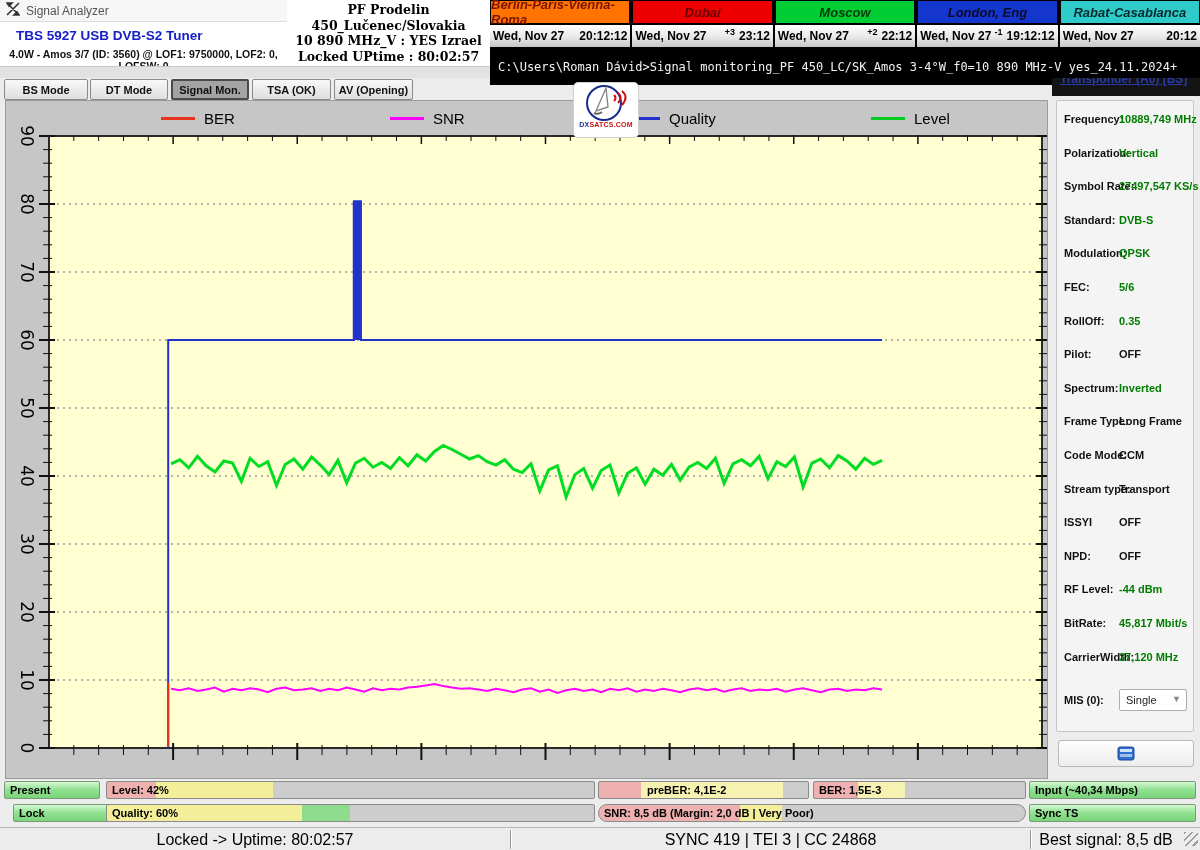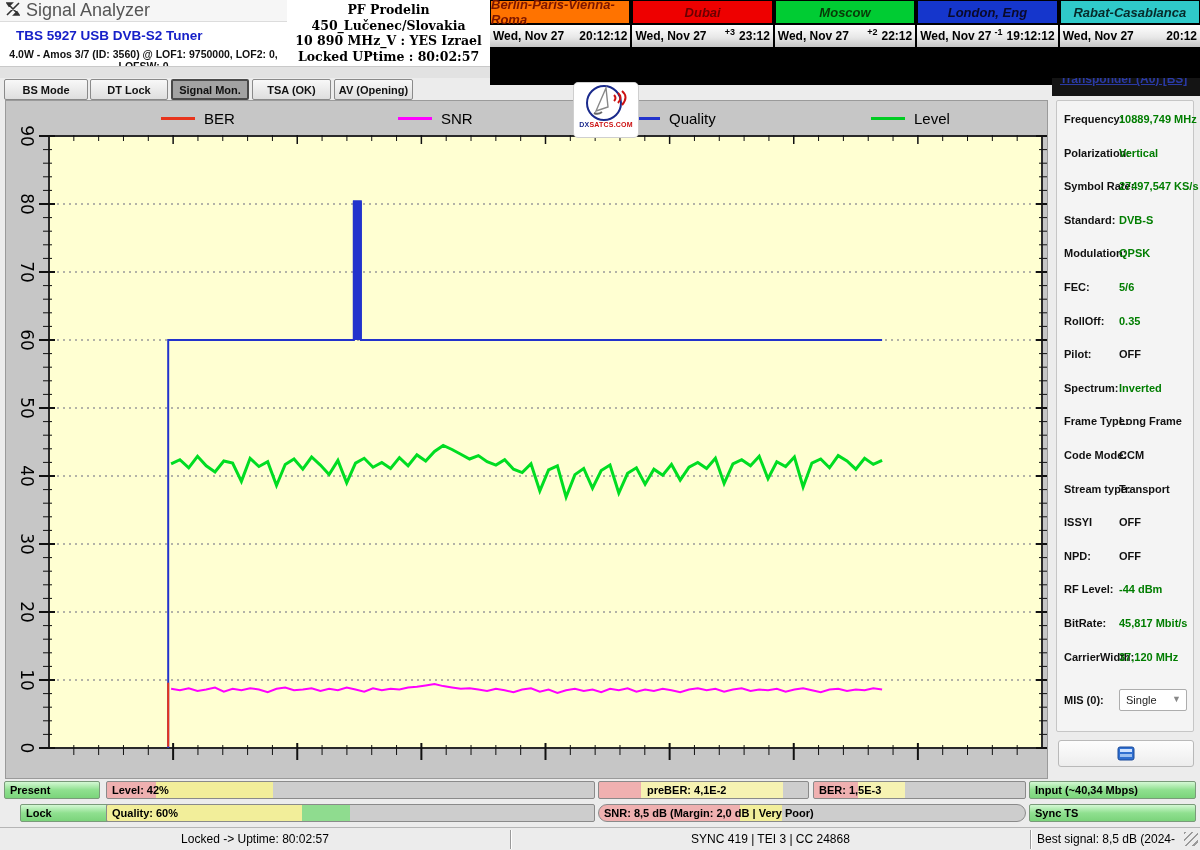--- a/index.html
+++ b/index.html
@@ -3,21 +3,21 @@
 <meta charset="utf-8">
 <style>
   html,body{margin:0;padding:0;}
   body{width:1200px;height:850px;position:relative;background:#ececec;
        font-family:"Liberation Sans",sans-serif;overflow:hidden;}
   .abs{position:absolute;}
 
   
   .titlebar{left:0;top:0;width:287px;height:22px;background:#f6f6f6;border-bottom:1px solid #dcdcdc;
             display:flex;align-items:center;gap:6px;padding-left:6px;box-sizing:border-box;}
-  .titlebar .app-title{font-size:18px;color:#555;}
+  .titlebar .app-title{font-size:12px;color:#555;}
 
   
   .tuner-panel{left:0;top:22px;width:287px;height:44px;background:#ffffff;}
   .tuner-title{position:absolute;left:16px;top:6px;font-size:13.5px;font-weight:bold;color:#1620c8;}
   .tuner-sub{position:absolute;left:0;top:26px;width:287px;text-align:center;font-size:10.5px;font-weight:bold;color:#111;}
   .hstrip{left:0;top:66px;width:490px;height:12px;background:#e2e2e2;border-top:1px solid #c9c9c9;border-bottom:1px solid #c9c9c9;}
 
   
   .site-panel{left:287px;top:0;width:203px;height:66px;background:#ffffff;
               font-family:"DejaVu Serif",serif;font-weight:bold;color:#000;
@@ -77,21 +77,21 @@
                  display:flex;align-items:center;justify-content:center;}
 
   
   .badge{height:18px;background:linear-gradient(#d4f8d4,#8fe08f 50%,#7bd47b);border:1px solid #7a9a7a;border-radius:2px;
          box-sizing:border-box;font-size:11px;font-weight:bold;color:#000;display:flex;align-items:center;padding-left:5px;white-space:nowrap;}
   .meter{height:18px;border:1px solid #8a8a8a;border-radius:2px;box-sizing:border-box;
          font-size:11px;font-weight:bold;color:#000;display:flex;align-items:center;padding-left:5px;white-space:nowrap;background:#cdcdcd;}
 
   
   .statusbar{left:0;top:827px;width:1200px;height:23px;background:#ececec;border-top:1px solid #b5b5b5;}
-  .statusbar .cell{position:absolute;top:0;height:23px;line-height:23px;text-align:center;font-size:12px;color:#000;}
+  .statusbar .cell{position:absolute;top:0;height:23px;line-height:23px;text-align:center;font-size:16px;color:#000;}
   .statusbar .sep{position:absolute;top:2px;width:1px;height:19px;background:#9a9a9a;box-shadow:1px 0 0 #ffffff;}
   .grip{position:absolute;right:2px;top:4px;width:14px;height:14px;
         background:repeating-linear-gradient(135deg,#9a9a9a 0 2px,transparent 2px 5px);}
 </style>
 </head>
 <body>
 
 <div class="abs titlebar">
   <span>
     <svg width="14" height="14" viewBox="0 0 14 14">
@@ -149,25 +149,26 @@
     </div>
     <div class="clock">
       <div class="clock-city" style="background: rgb(47, 202, 202); color: rgb(6, 42, 42);">Rabat-Casablanca</div>
       <div class="clock-row">
           <span class="clock-date">Wed, Nov 27</span>
           <span class="clock-offset"></span>
           <span class="clock-time">20:12</span>
         </div>
     </div>
   </div>
+  <div class="terminal">C:\Users\Roman Dávid&gt;Signal monitoring_PF 450_LC/SK_Amos 3-4°W_f0=10 890 MHz-V yes_24.11.2024+</div>
 </div>
 
 <div class="abs tabsrow">
   <div class="tab" style="left:4px;width:84px;">BS Mode</div>
-  <div class="tab" style="left:90px;width:78px;">DT Lock</div>
+  <div class="tab" style="left:90px;width:78px;">DT Mode</div>
   <div class="tab active" style="left:171px;width:78px;">Signal Mon.</div>
   <div class="tab" style="left:252px;width:79px;">TSA (OK)</div>
   <div class="tab" style="left:334px;width:79px;">AV (Opening)</div>
 </div>
 
 <div class="abs chart-panel">
   <svg id="plot" width="1041" height="677">
       <rect x="43" y="35" width="993" height="612" fill="#ffffd2" stroke="#2a2a2a" stroke-width="2"></rect>
       <line x1="45" y1="579" x2="1034" y2="579" stroke="#9a9a9a" stroke-width="1.5" stroke-dasharray="2 4"></line>
       <line x1="45" y1="511" x2="1034" y2="511" stroke="#9a9a9a" stroke-width="1.5" stroke-dasharray="2 4"></line>
@@ -360,21 +361,21 @@
       <polyline points="162.2,647.0 162.2,239.0 347.9,239.0 347.9,100.3 354.8,100.3 354.8,239.0 876.1,239.0" fill="none" stroke="#2233cc" stroke-width="2"></polyline>
       <rect x="346.851" y="100.27999999999997" width="8.951" height="138.72000000000003" fill="#2233cc"></rect>
       <polyline points="162.2,581.7 162.2,645.6" fill="none" stroke="#e8341c" stroke-width="2"></polyline>
       <polyline points="165.1,362.8 173.9,358.7 182.7,366.8 191.5,355.3 200.2,364.8 209.0,370.9 217.8,360.0 226.6,362.1 235.4,380.4 244.1,357.3 252.9,365.5 261.7,360.7 270.5,384.5 279.2,363.4 288.0,358.0 296.8,368.2 305.6,356.0 314.4,364.1 323.1,373.6 331.9,359.4 340.7,381.8 349.5,362.1 358.2,357.3 367.0,366.2 375.8,361.4 384.6,367.5 393.4,356.6 402.1,364.8 410.9,353.9 419.7,360.0 428.5,350.5 437.2,344.4 446.0,348.5 454.8,353.2 463.6,358.0 472.4,354.6 481.1,360.7 489.9,364.1 498.7,358.7 507.5,368.2 516.2,371.6 525.0,362.8 533.8,390.0 542.6,368.9 551.4,364.8 560.1,396.1 568.9,373.6 577.7,367.5 586.5,387.2 595.2,369.6 604.0,364.1 612.8,392.0 621.6,372.3 630.4,366.8 639.1,383.2 647.9,368.2 656.7,374.3 665.5,363.4 674.2,379.1 683.0,366.2 691.8,361.4 700.6,367.5 709.4,357.3 718.1,382.5 726.9,362.8 735.7,358.7 744.5,364.8 753.2,355.3 762.0,377.7 770.8,360.7 779.6,365.5 788.4,356.0 797.1,385.9 805.9,362.1 814.7,358.0 823.5,366.8 832.2,354.6 841.0,360.0 849.8,368.2 858.6,357.3 867.3,363.4 876.1,359.4" fill="none" stroke="#00dd22" stroke-width="3"></polyline>
       <polyline points="165.1,587.8 173.9,589.2 182.7,587.2 191.5,589.9 200.2,588.5 209.0,586.5 217.8,590.6 226.6,587.8 235.4,589.2 244.1,587.2 252.9,588.5 261.7,591.2 270.5,587.8 279.2,586.5 288.0,589.2 296.8,588.5 305.6,587.2 314.4,589.9 323.1,587.8 331.9,589.2 340.7,586.5 349.5,588.5 358.2,590.6 367.0,587.2 375.8,589.2 384.6,587.8 393.4,588.5 402.1,586.5 410.9,585.8 419.7,584.4 428.5,583.1 437.2,585.1 446.0,586.5 454.8,587.8 463.6,587.2 472.4,588.5 481.1,589.9 489.9,587.8 498.7,589.2 507.5,591.2 516.2,588.5 525.0,587.2 533.8,590.6 542.6,588.5 551.4,591.9 560.1,589.2 568.9,587.8 577.7,589.9 586.5,588.5 595.2,591.2 604.0,587.8 612.8,589.2 621.6,587.2 630.4,590.6 639.1,588.5 647.9,589.9 656.7,587.8 665.5,589.2 674.2,591.2 683.0,588.5 691.8,587.2 700.6,589.2 709.4,587.8 718.1,590.6 726.9,588.5 735.7,587.2 744.5,589.9 753.2,588.5 762.0,589.2 770.8,587.8 779.6,590.6 788.4,588.5 797.1,587.2 805.9,589.2 814.7,591.2 823.5,588.5 832.2,587.8 841.0,589.9 849.8,588.5 858.6,589.2 867.3,587.2 876.1,588.5" fill="none" stroke="#ff00ff" stroke-width="2"></polyline>
     </svg>
   <div class="legend-item" style="left:155px;">
     <span class="legend-line" id="leg0" style="background: rgb(232, 52, 28);"></span>
     <span class="legend-label">BER</span>
   </div>
-  <div class="legend-item" style="left:392px;">
+  <div class="legend-item" style="left:384px;">
     <span class="legend-line" id="leg1" style="background: rgb(255, 0, 255);"></span>
     <span class="legend-label">SNR</span>
   </div>
   <div class="legend-item" style="left:620px;">
     <span class="legend-line" id="leg2" style="background: rgb(34, 51, 204);"></span>
     <span class="legend-label">Quality</span>
   </div>
   <div class="legend-item" style="left:865px;">
     <span class="legend-line" id="leg3" style="background: rgb(0, 204, 34);"></span>
     <span class="legend-label">Level</span>
@@ -484,21 +485,21 @@
     <rect x="3" y="8" width="12" height="3" fill="#9cc0f0"></rect>
   </svg>
 </div>
 
 <div class="abs badge" style="left:4px;top:781px;width:96px;">Present</div>
 <div class="abs meter" style="left: 106px; top: 781px; width: 489px; background: linear-gradient(to right, rgb(239, 176, 176) 0%, rgb(239, 176, 176) 10%, rgb(242, 238, 154) 10%, rgb(242, 238, 154) 34%, rgb(205, 205, 205) 34%, rgb(205, 205, 205) 100%);" id="m-level">Level: 42%</div>
 <div class="abs meter" style="left: 598px; top: 781px; width: 211px; background: linear-gradient(to right, rgb(239, 176, 176) 0%, rgb(239, 176, 176) 20%, rgb(246, 242, 178) 20%, rgb(246, 242, 178) 88%, rgb(205, 205, 205) 88%, rgb(205, 205, 205) 100%); padding-left: 48px;" id="m-preber">preBER: 4,1E-2</div>
 <div class="abs meter" style="left: 813px; top: 781px; width: 213px; background: linear-gradient(to right, rgb(239, 176, 176) 0%, rgb(239, 176, 176) 21%, rgb(246, 242, 178) 21%, rgb(246, 242, 178) 43%, rgb(205, 205, 205) 43%, rgb(205, 205, 205) 100%);" id="m-ber">BER: 1,5E-3</div>
 <div class="abs badge" style="left:1029px;top:781px;width:167px;">Input (~40,34 Mbps)</div>
 
-<div class="abs badge" style="left:20px;top:804px;width:112px;">Lock</div>
+<div class="abs badge" style="left:13px;top:804px;width:112px;">Lock</div>
 <div class="abs meter" style="left: 106px; top: 804px; width: 489px; background: linear-gradient(to right, rgb(242, 238, 154) 0%, rgb(242, 238, 154) 40%, rgb(143, 220, 143) 40%, rgb(143, 220, 143) 50%, rgb(205, 205, 205) 50%, rgb(205, 205, 205) 100%);" id="m-quality">Quality: 60%</div>
 <div class="abs meter" style="left: 598px; top: 804px; width: 428px; background: linear-gradient(to right, rgb(239, 176, 176) 0%, rgb(239, 176, 176) 33%, rgb(242, 238, 154) 33%, rgb(242, 238, 154) 43%, rgb(205, 205, 205) 43%, rgb(205, 205, 205) 100%); border-radius: 9px;" id="m-snr">SNR: 8,5 dB (Margin: 2,0 dB | Very Poor)</div>
 <div class="abs badge" style="left:1029px;top:804px;width:167px;">Sync TS</div>
 
 <div class="abs statusbar">
   <div class="cell" style="left:0;width:510px;">Locked -&gt; Uptime: 80:02:57</div>
   <div class="sep" style="left:510px;"></div>
   <div class="cell" style="left:511px;width:519px;">SYNC 419 | TEI 3 | CC 24868</div>
   <div class="sep" style="left:1030px;"></div>
   <div class="cell" style="left:1031px;width:150px;">Best signal: 8,5 dB (2024-11-27 20:11)</div>

